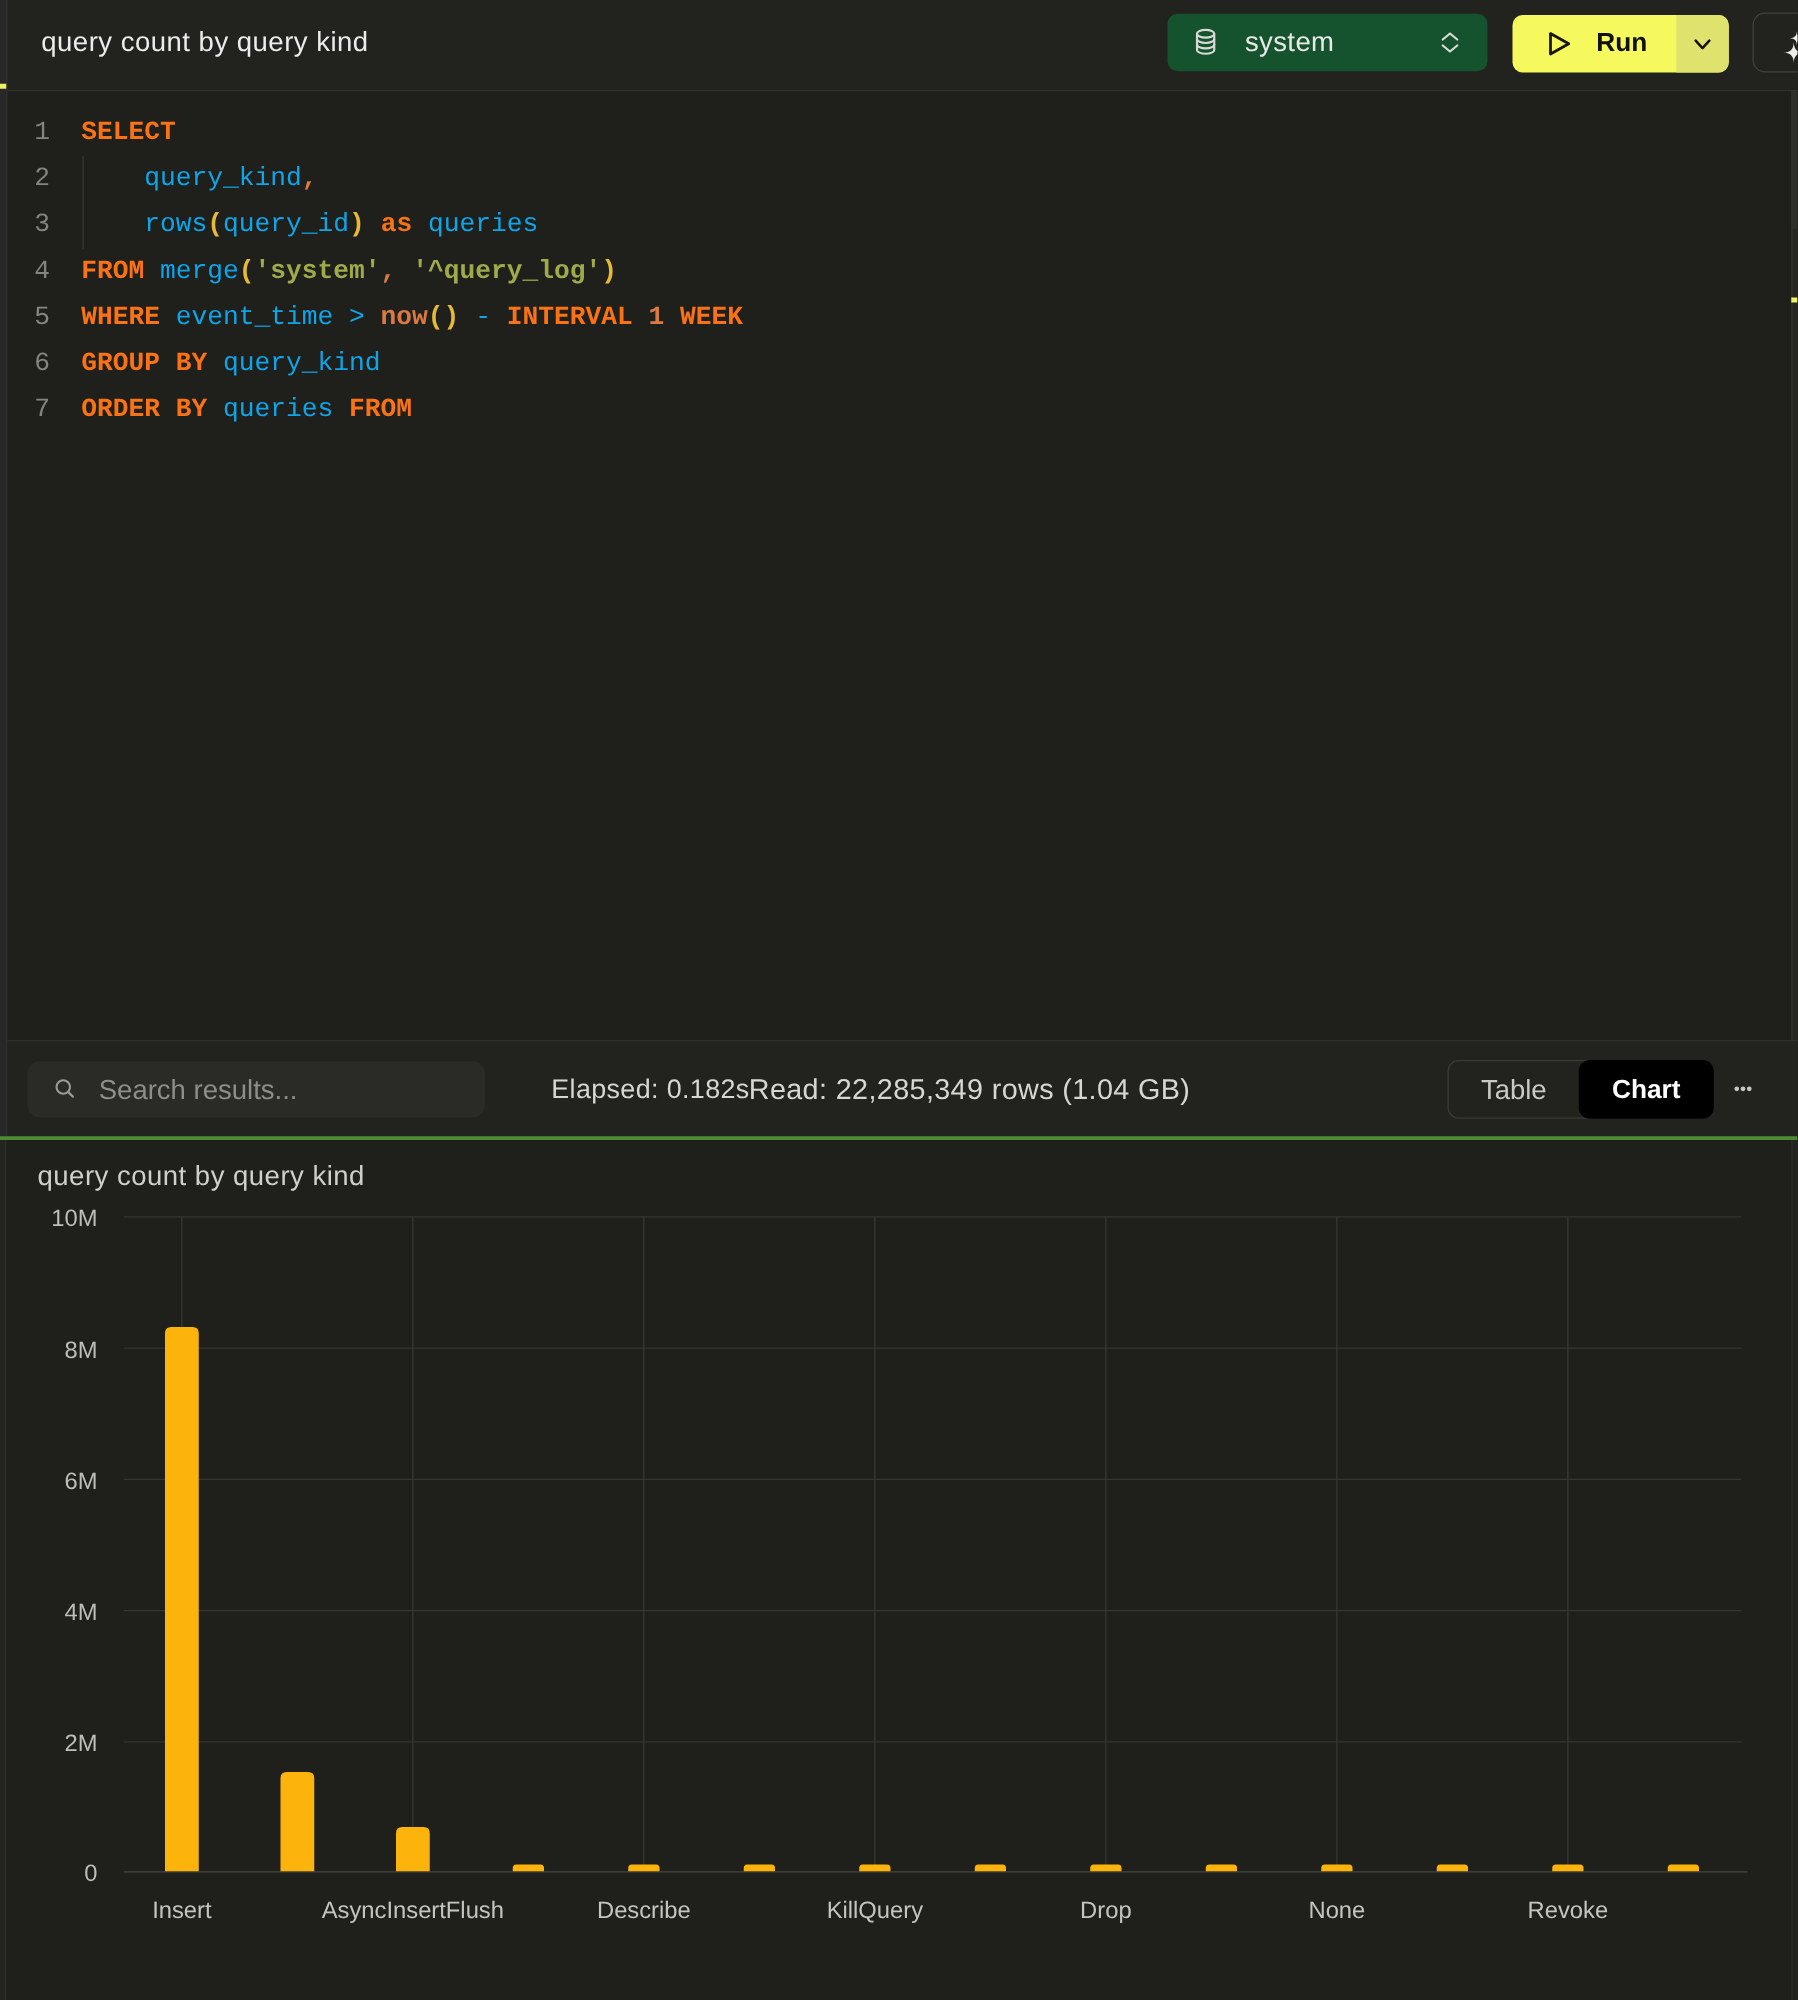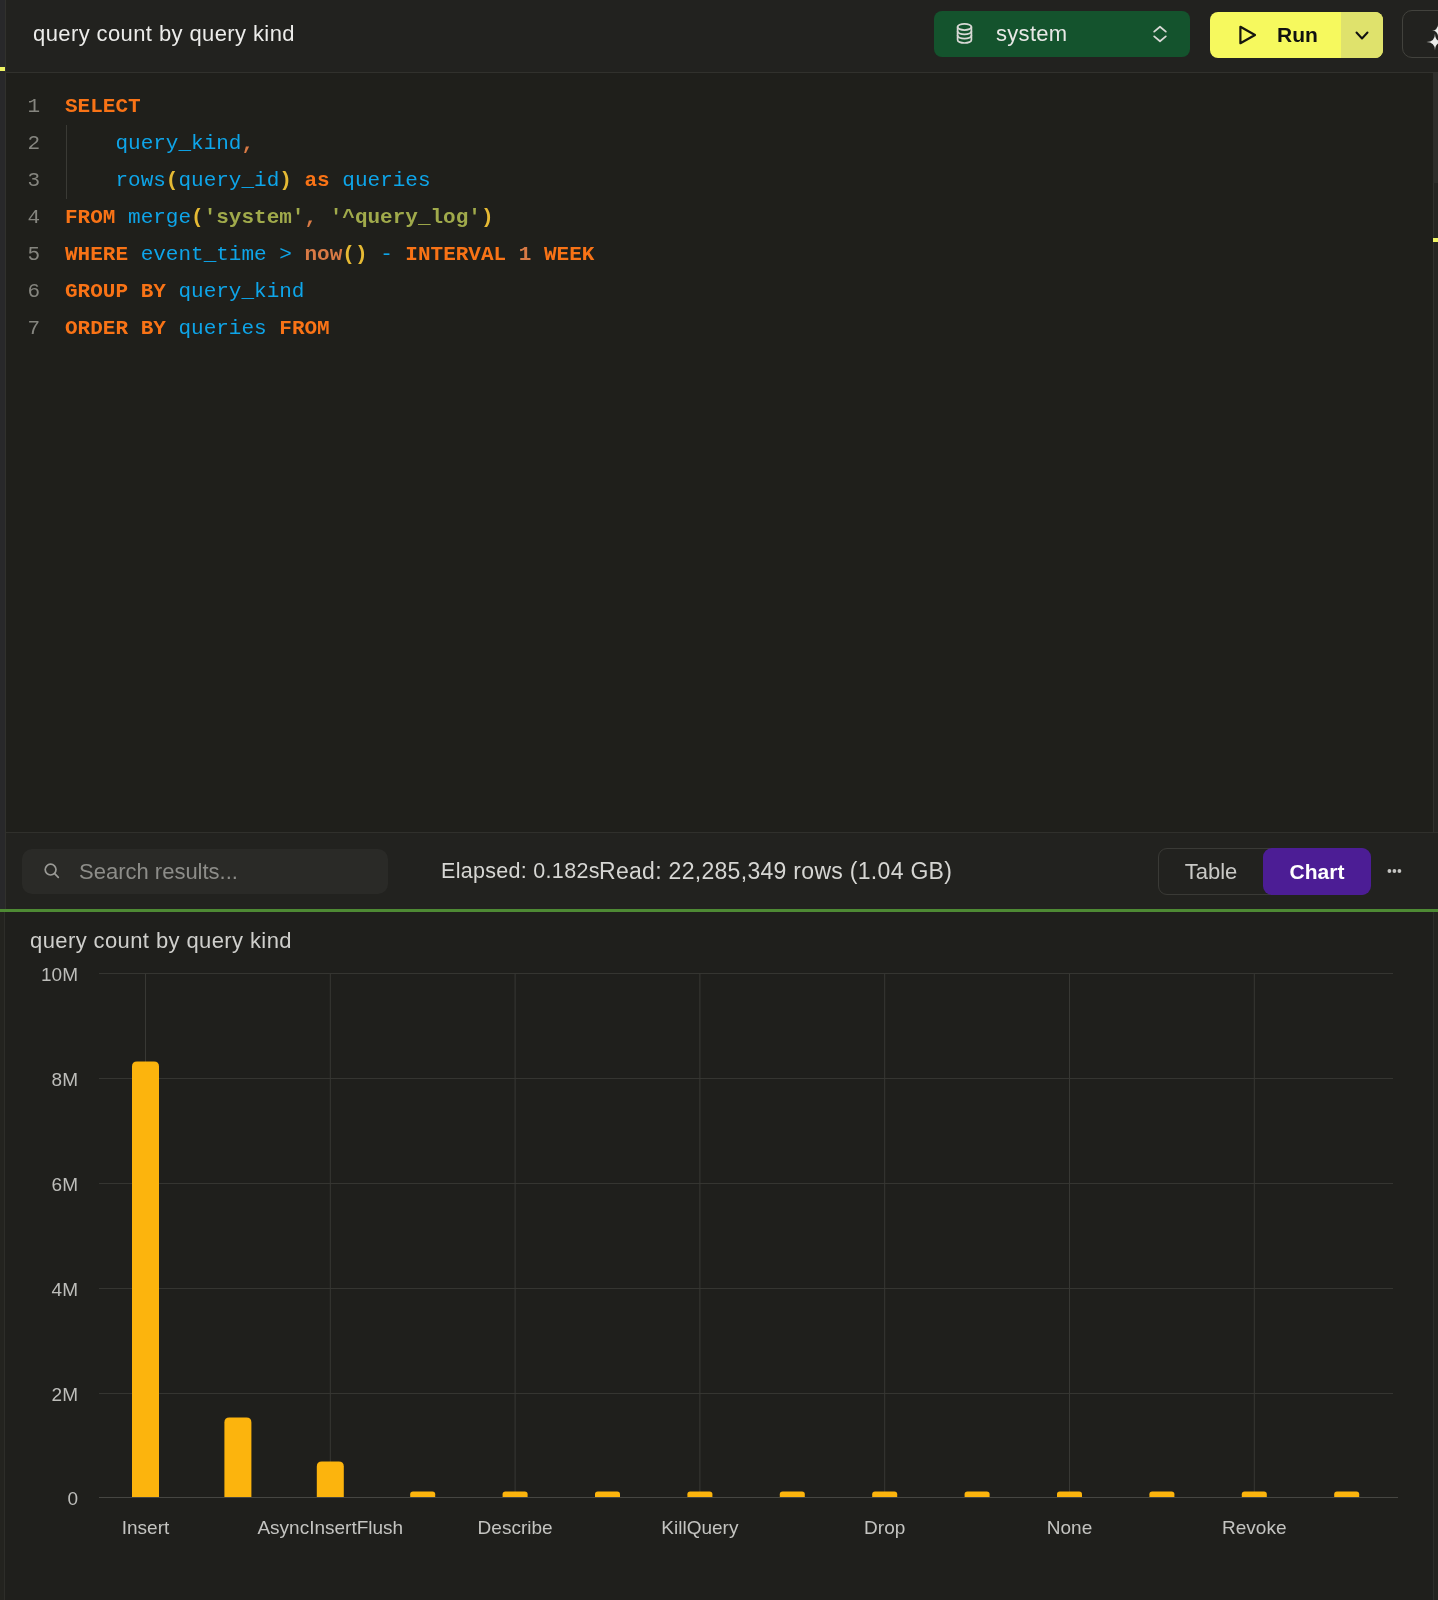--- a/index.html
+++ b/index.html
@@ -43,21 +43,21 @@
   #elapsed{left:413px;top:833px;height:76px;line-height:76px;font-size:21.5px;letter-spacing:0.3px;
            font-weight:500;color:#d6d6d3;margin-left:28px;}
   #read{left:599px;top:833px;height:76px;line-height:76px;font-size:23px;letter-spacing:0.3px;
         font-weight:500;color:#d6d6d3;}
   #toggle{left:1158px;top:848px;width:212px;height:47px;border:1px solid #3a3a36;
           border-radius:9px;box-sizing:border-box;}
   #segTable{position:absolute;left:0;top:0;width:104px;height:45px;line-height:45px;
             text-align:center;font-size:22px;color:#c9c9c6;}
   #segChart{position:absolute;left:104px;top:-1px;width:108px;height:47px;line-height:47px;
             text-align:center;font-size:21px;color:#fff;font-weight:600;
-            background:#4c1d95;border-radius:9px;}
+            background:#000000;border-radius:9px;}
   
   #gdiv{left:0;top:909px;width:1438px;height:3px;background:#4e8a34;}
   
   #chartcard{left:4px;top:912px;width:1430px;height:688px;background:#1f1f1c;
              border-left:1px solid #2d2d29;border-right:1px solid #2d2d29;box-sizing:border-box;}
   #ctitle{left:30px;top:928px;font-size:22px;letter-spacing:0.4px;color:#cfcfcc;}
 </style>
 </head>
 <body>
   <div class="abs" id="header"></div>

